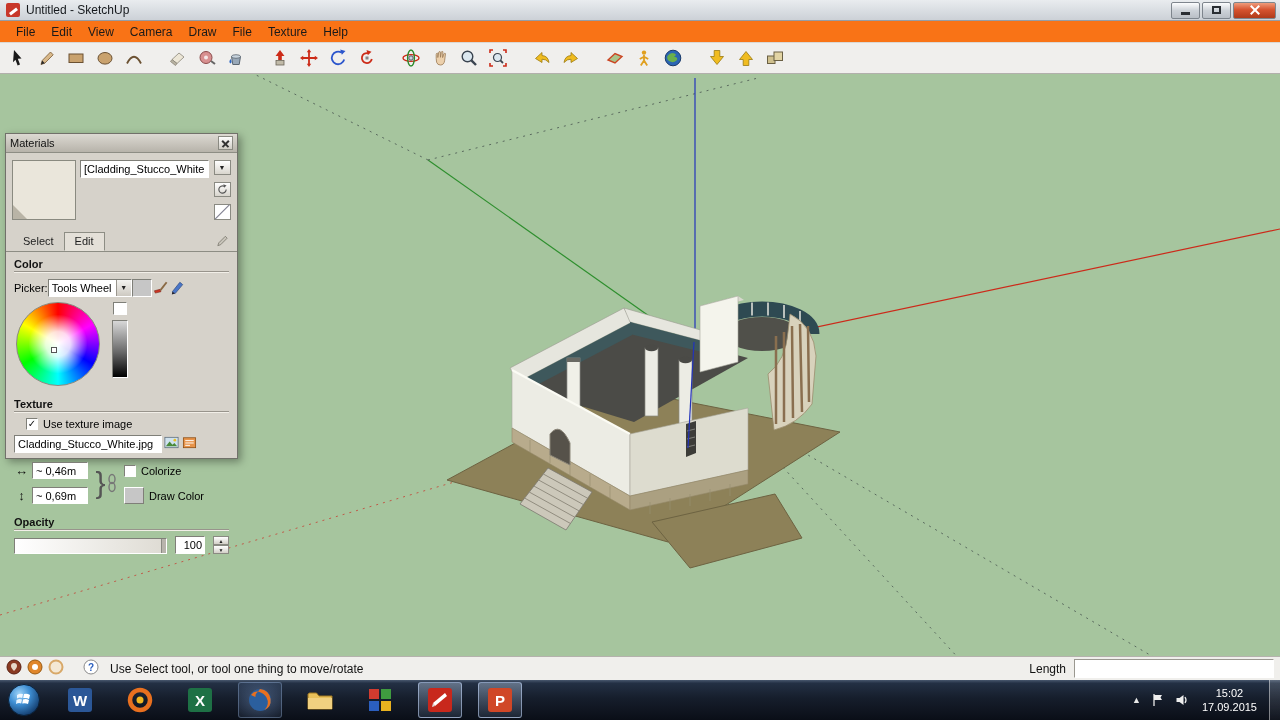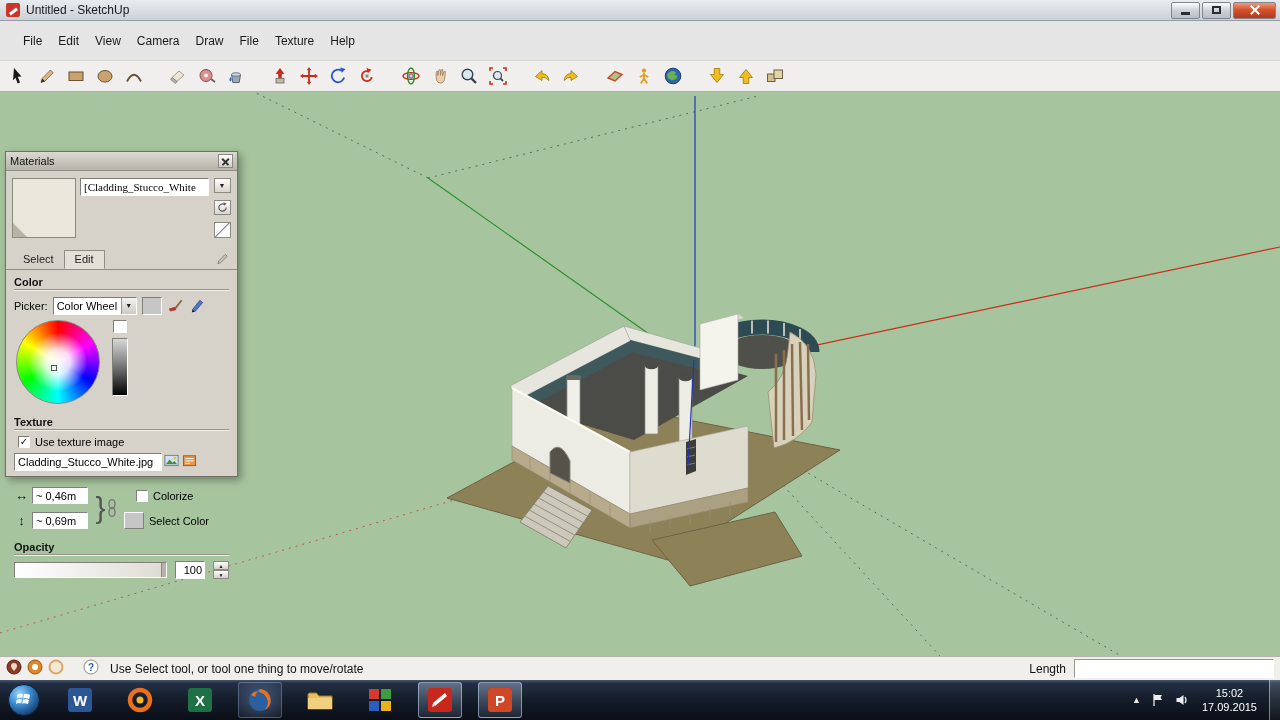--- a/index.html
+++ b/index.html
@@ -17,21 +17,21 @@
   .win-btn { width:29px; height:17px; border:1px solid #7e858d; border-radius:2px; margin-left:2px;
              background:linear-gradient(#fcfdfe,#cdd2d8 50%,#b9bfc6); display:flex; align-items:center; justify-content:center; }
   .win-btn.close { width:43px; background:linear-gradient(#ef9c7c,#d6532f 45%,#b03a1a); }
   .glyph-min { width:9px; height:3px; background:#2a2e33; margin-top:7px; }
   .glyph-max { width:9px; height:8px; border:2px solid #2a2e33; }
   .glyph-x { position:relative; width:10px; height:10px; }
   .glyph-x::before,.glyph-x::after { content:""; position:absolute; left:-1px; top:4px; width:12px; height:2px; background:#fff; }
   .glyph-x::before { transform:rotate(45deg);} .glyph-x::after { transform:rotate(-45deg);}
 
   
-  .menubar { height:40px; background:#e5e5e5; border-bottom:1px solid #dad8d4; display:flex; align-items:center; padding-left:15px; }
+  .menubar { height:22px; background:#f97316; border-bottom:1px solid #dad8d4; display:flex; align-items:center; padding-left:8px; }
   .menu-item { padding:3px 8px; color:#1a1a1a; cursor:default; }
 
   
   .toolbar { height:31px; background:#f0efed; border-bottom:1px solid #b2b0ac; display:flex; align-items:center; padding-left:3px; }
   .tgroup { display:flex; margin-right:15px; }
   .tool { width:29px; height:27px; background:transparent; border:1px solid transparent; display:flex; align-items:center; justify-content:center; padding:0; }
   .tool svg { width:20px; height:20px; display:block; }
 
   
   .viewport { position:relative; width:1280px; height:582px; background:#a6c59e; }
@@ -42,63 +42,63 @@
                border:1px solid #71716a; box-shadow:3px 3px 8px rgba(0,0,0,.35); font-size:11px; }
   .m-title { height:19px; background:linear-gradient(#dcd9d2,#b7b3aa); border-bottom:1px solid #8d8d84;
              display:flex; align-items:center; padding:0 4px; }
   .m-title-text { flex:1; font-size:11px; color:#111; }
   .m-close { width:15px; height:14px; border:1px solid #8a8a82; background:linear-gradient(#fefefe,#cfccc4);
              display:flex; align-items:center; justify-content:center; }
   .m-close .glyph-x { width:7px; height:7px; } .m-close .glyph-x::before,.m-close .glyph-x::after { background:#333; width:9px; height:1.5px; top:3px; left:-1px;}
   .m-top { display:flex; padding:7px 6px 4px 6px; }
   .m-preview { width:64px; height:60px; background:#eae6db; border:1px solid #8a8a80; position:relative; flex:0 0 auto; }
   .m-preview::after { content:""; position:absolute; left:0; bottom:0; border-style:solid; border-width:14px 0 0 14px; border-color:transparent transparent transparent #b9b4a6; }
-  .m-mid { flex:1; padding:0 4px;font-family:Liberation Serif, serif; }
+  .m-mid { flex:1; padding:0 4px; }
   .field { width:100%; height:18px; border:1px solid; border-color:#7f7f78 #fff #fff #7f7f78; background:#fff; font-size:11px; padding:0 3px; font-family:inherit; }
   .m-btncol { width:18px; display:flex; flex-direction:column; align-items:center; }
   .m-sq-btn { width:17px; height:15px; border:1px solid #8a8a82; background:linear-gradient(#fff,#d8d5cd); font-size:7px; color:#222;
               display:flex; align-items:center; justify-content:center; margin-bottom:7px; }
   .m-sq-btn.diag { background:linear-gradient(135deg,#fff 44%,#778 49%,#fff 54%); height:16px; }
   .m-tabs { display:flex; align-items:center; height:21px; border-bottom:1px solid #8d8d84; padding:0 7px; }
   .m-tab { padding:2px 10px 3px; color:#222; }
   .m-tab.active { background:#e4e0d8; border:1px solid #8d8d84; border-bottom-color:#e4e0d8; }
   .m-dropper { margin-left:auto; }
   .m-section { padding:4px 8px 2px; }
   .m-h { font-weight:bold; font-size:11px; color:#111; margin:2px 0 1px; }
   .hr { height:2px; border-top:1px solid #98948c; border-bottom:1px solid #f2efe8; margin:1px 0 5px; }
-  .picker-row { display:flex; align-items:center; gap:5px; margin:3px 0 5px; }
+  .picker-row { display:flex; align-items:center; margin:3px 0 5px; }
   .select-box { width:84px; height:18px; border:1px solid; border-color:#7f7f78 #fff #fff #7f7f78; background:#fff;
                 display:flex; align-items:center; padding-left:3px; }
   .select-box .val { flex:1; font-size:11px; }
   .select-arrow { width:15px; height:16px; background:linear-gradient(#f4f3f0,#cdc9c1); border-left:1px solid #9a968e;
                   display:flex; align-items:center; justify-content:center; font-size:7px; color:#222; }
   .swatch { width:20px; height:18px; background:#c6c6c6; border:1px solid; border-color:#7f7f78 #fff #fff #7f7f78; }
   .color-area { display:flex; gap:12px; margin:4px 0 4px 2px; }
   .wheel { width:84px; height:84px; border-radius:50%; border:1px solid #8a8a80; position:relative;
            background: radial-gradient(closest-side,#fff 0%,rgba(255,255,255,.85) 30%,rgba(255,255,255,0) 72%),
                        conic-gradient(#f00,#f0f,#00f,#0ff,#0f0,#ff0,#f00); }
   .wheel-marker { position:absolute; left:34px; top:44px; width:6px; height:6px; background:#fff; border:1px solid #555; }
   .vcol { display:flex; flex-direction:column; align-items:center; }
   .vswatch { width:14px; height:13px; background:#fff; border:1px solid; border-color:#7f7f78 #fff #fff #7f7f78; margin-bottom:5px; }
   .vslider { width:16px; height:58px; border:1px solid; border-color:#7f7f78 #fff #fff #7f7f78;
              background:linear-gradient(180deg,#d8d8d8,#6a6a6a 55%,#000); }
-  .cb-row { display:flex; align-items:center; gap:5px; margin:2px 4px 4px; }
+  .cb-row { display:flex; align-items:center; gap:5px; margin:2px 12px 4px; }
   .cb { width:12px; height:12px; background:#fff; border:1px solid; border-color:#7f7f78 #fff #fff #7f7f78;
         display:flex; align-items:center; justify-content:center; font-size:10px; color:#111; flex:0 0 auto; }
   .cb.checked::after { content:"✓"; margin-top:-2px; }
-  .file-row { display:flex; align-items:center; gap:1px; margin-bottom:12px; }
+  .file-row { display:flex; align-items:center; gap:1px; margin-bottom:5px; }
   .file-row .field { width:148px; }
   .dims { display:grid; grid-template-columns:15px 56px 30px auto; grid-auto-rows:25px; align-items:center; column-gap:3px; }
   .dim-arrow { font-size:13px; color:#111; text-align:center; }
   .dims .field { height:17px; }
   .chain-cell { grid-row:1 / span 2; grid-column:3; display:flex; align-items:center; justify-content:center; gap:1px; height:50px; }
   .brace { font-size:30px; color:#555; font-weight:normal; line-height:1; }
   .reset-row { display:flex; align-items:center; gap:5px; }
   .reset-swatch { width:20px; height:17px; background:#c6c6c6; border:1px solid #8a8a82; border-color:#fff #7f7f78 #7f7f78 #fff; }
-  .opacity-row { display:flex; align-items:center; gap:8px; margin:3px 0 16px; }
+  .opacity-row { display:flex; align-items:flex-end; gap:8px; margin:3px 0 16px; }
   .op-track { flex:1; height:16px; border:1px solid; border-color:#7f7f78 #fff #fff #7f7f78;
               background:linear-gradient(90deg,#fff,#dedbd3); position:relative; }
   .op-track::after { content:""; position:absolute; right:0; top:0; width:4px; height:100%; background:#b8b4ac; border-left:1px solid #8a8a82; }
   .op-num { width:30px; height:18px; border:1px solid; border-color:#7f7f78 #fff #fff #7f7f78; background:#fff; font-size:11px; text-align:right; padding:0 2px; font-family:inherit;}
   .spin { display:flex; flex-direction:column; }
   .spin button { width:16px; height:9px; font-size:5px; line-height:4px; border:1px solid #8a8a82; background:linear-gradient(#fff,#d2cfc7); color:#222; padding:0; }
 
   
   .statusbar { position:absolute; left:0; top:656px; width:1280px; height:24px; background:#f0efec; border-top:1px solid #b4b2ac;
                display:flex; align-items:center; padding:0 6px; }
@@ -395,21 +395,21 @@
               <path d="M3 13.5 L4 10.5 L11 3.5 L13 5.5 L6 12.5 Z" fill="#c8c4ba" stroke="#6a665c" stroke-width="0.7"></path>
             </svg></span>
       </div>
 
       <div class="m-section">
         <div class="m-h">Color</div>
         <div class="hr"></div>
         <div class="picker-row">
           <span>Picker:</span>
           <span class="select-box">
-            <span class="val">Color Wheel</span>
+            <span class="val">Tools Wheel</span>
             <span class="select-arrow">▼</span>
           </span>
           <span class="swatch"></span>
           <span><svg width="17" height="17" viewBox="0 0 18 18">
                 <path d="M2.5 13.5 L8.5 12 L9.5 14.5 L3.5 16 Z" fill="#cc3322" stroke="#7a2a1a" stroke-width="0.6"></path>
                 <path d="M9 12.8 L15.5 4.5" stroke="#8a6a44" stroke-width="2"></path>
               </svg></span>
           <span><svg width="17" height="17" viewBox="0 0 18 18">
                 <path d="M3.5 14.5 L11.5 4.5 L14.5 7 L6.5 16.5 Z" fill="#4a76c8" stroke="#2a4678" stroke-width="0.7"></path>
                 <path d="M3.5 14.5 L6.5 16.5 L3 17.5 Z" fill="#223"></path>
@@ -448,29 +448,29 @@
         <div class="dims">
           <span class="dim-arrow">↔</span>
           <input class="field" value="~ 0,46m" style="">
           <span class="chain-cell">
             <span class="brace">}</span>
             <svg width="10" height="20" viewBox="0 0 10 20">
                 <ellipse cx="5" cy="6" rx="3" ry="4.5" fill="none" stroke="#777" stroke-width="1.4"></ellipse>
                 <ellipse cx="5" cy="14" rx="3" ry="4.5" fill="none" stroke="#777" stroke-width="1.4"></ellipse>
               </svg>
           </span>
-          <span class="cb-row" style="margin:12px">
+          <span class="cb-row" style="margin:0">
             <span class="cb"></span>
             <span>Colorize</span>
           </span>
           <span class="dim-arrow">↕</span>
           <input class="field" value="~ 0,69m" style="">
           <span class="reset-row" style="grid-column:4">
             <span class="reset-swatch"></span>
-            <span>Select Color</span>
+            <span>Draw Color</span>
           </span>
         </div>
       </div>
 
       <div class="m-section">
         <div class="m-h">Opacity</div>
         <div class="hr"></div>
         <div class="opacity-row">
           <span class="op-track"></span>
           <input class="op-num" value="100" style="">

